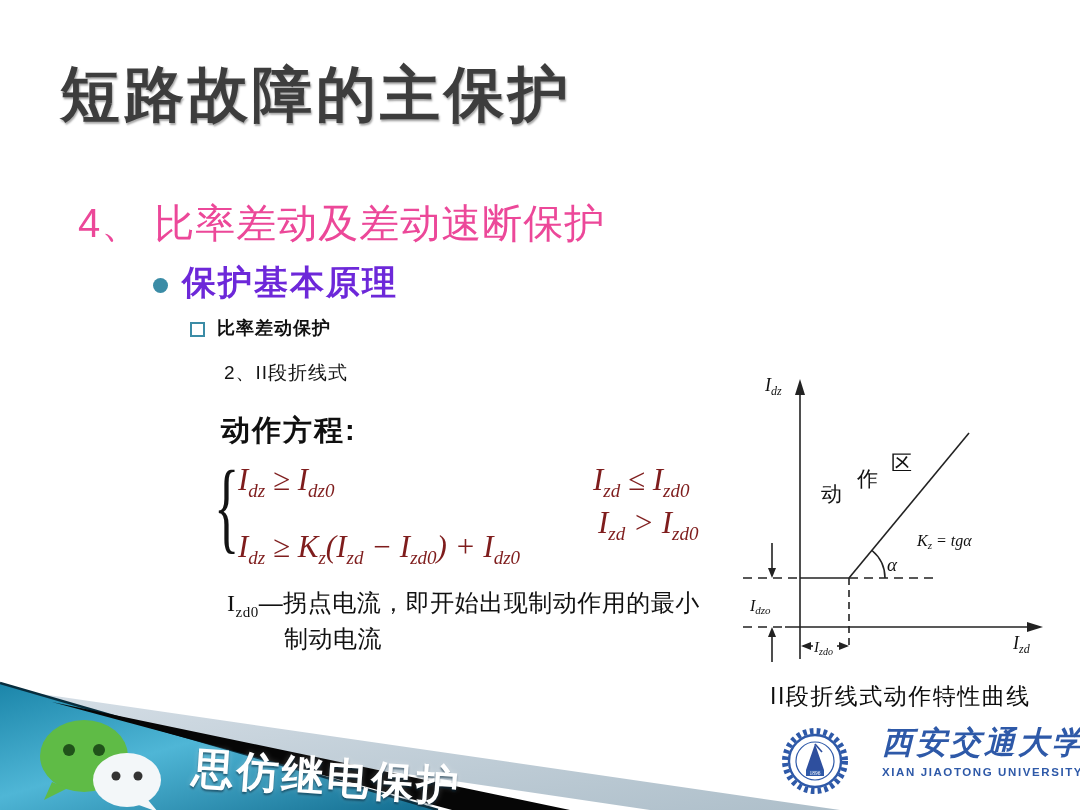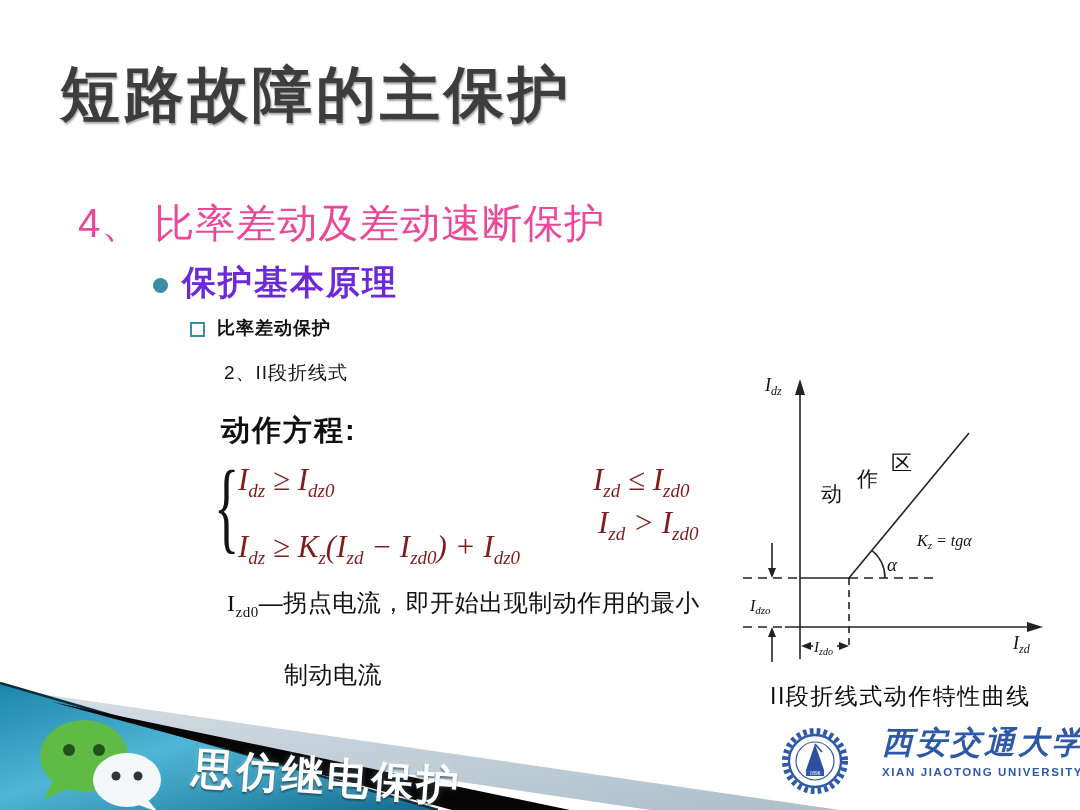--- a/index.html
+++ b/index.html
@@ -26,21 +26,21 @@
   .brace{left:214px;top:448px;font-family:"Liberation Serif",serif;font-size:96px;color:#131313;
          transform:scale(0.55,1.05);transform-origin:left top;font-weight:normal;}
   .f-l1{left:238px;top:462px;}
   .f-c1{left:593px;top:462px;}
   .f-l2{left:238px;top:505px;margin-top:24px;}
   .f-c2{left:598px;top:505px;}
 
   .note{font-family:"Liberation Serif","DejaVu Serif",serif;color:#111;font-size:24px;letter-spacing:0.5px;}
   .note sub{font-size:15px;}
   .n1{left:227px;top:587px;}
-  .n2{left:284px;top:623px;margin-top:36px;}
+  .n2{left:284px;top:623px;}
 
   .figure{left:737px;top:363px;}
   .fig-caption{left:770px;top:681px;font-size:23px;color:#0d0d0d;letter-spacing:1.5px;font-weight:500;}
 
   .banner{left:0;top:660px;width:1080px;height:150px;}
   .brand{left:192px;top:740px;font-size:42px;font-weight:bold;color:#ffffff;letter-spacing:3px;
          transform:rotate(4deg);transform-origin:left center;
          text-shadow:0 2px 2px rgba(0,35,55,0.55),0 0 6px rgba(255,255,255,0.25);}
   .wechat{left:22px;top:718px;}
 

